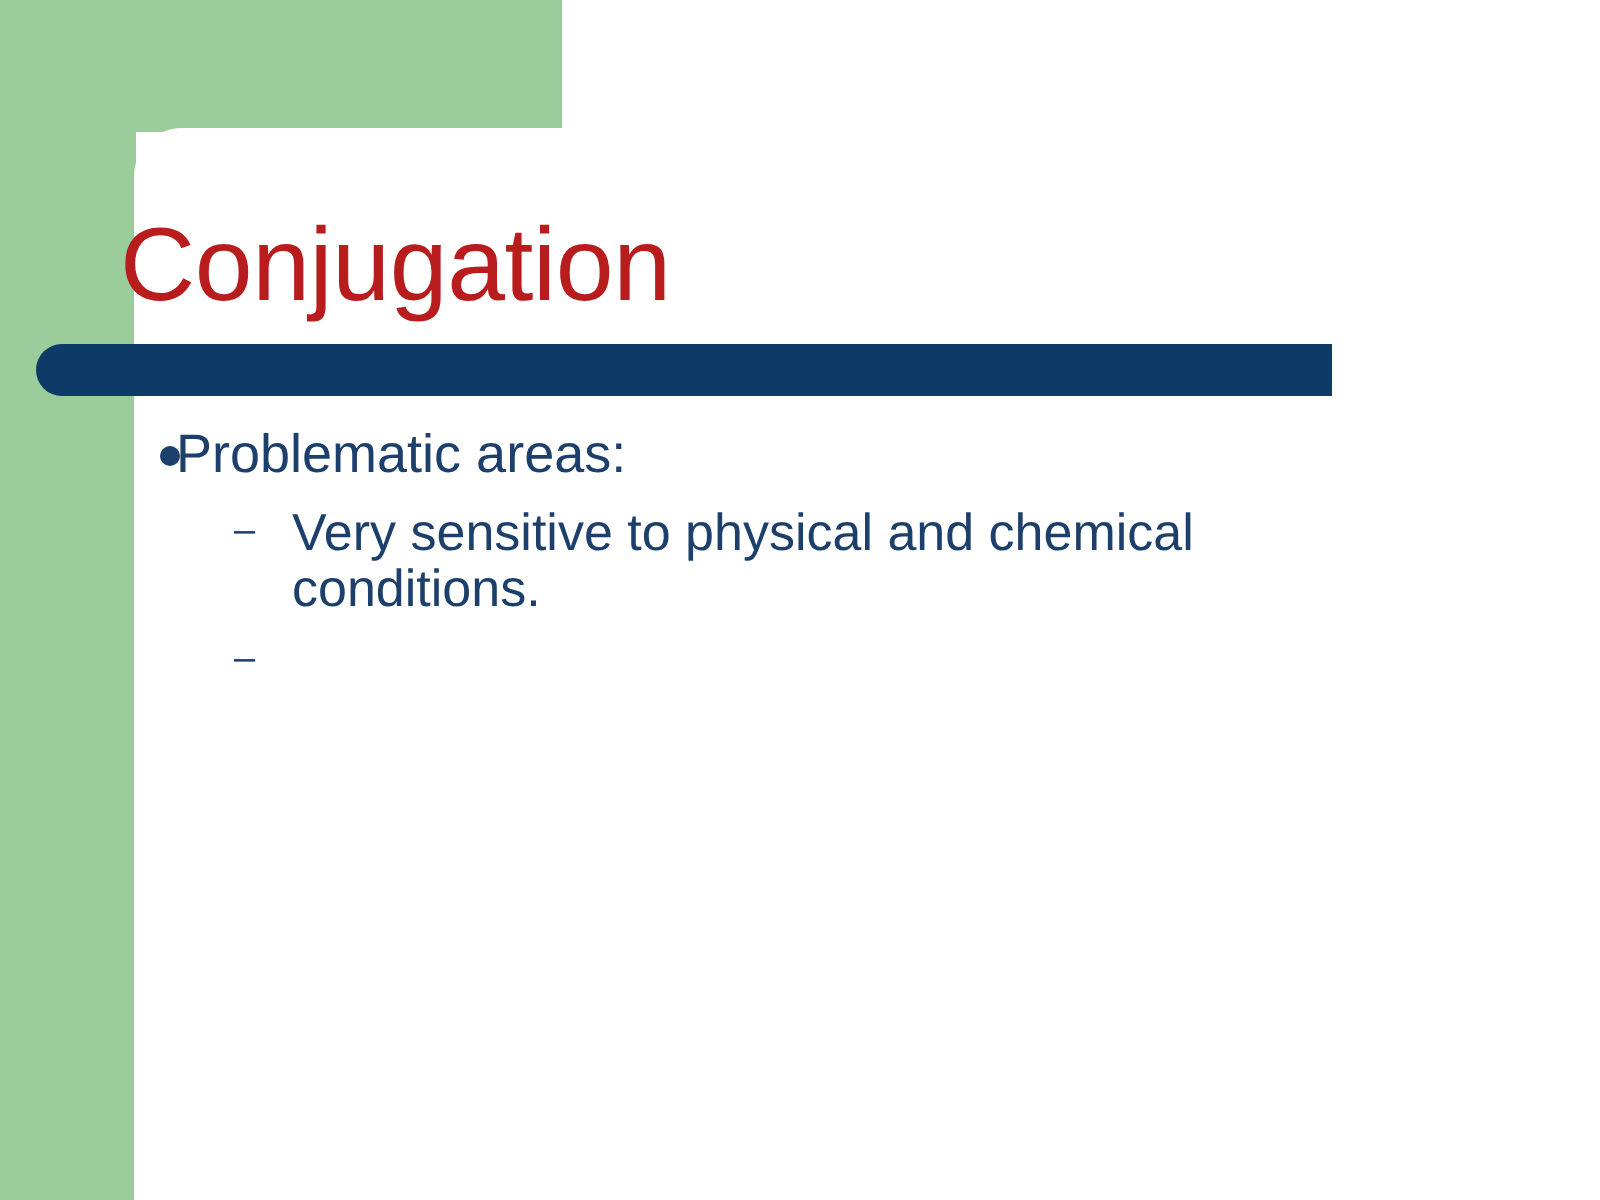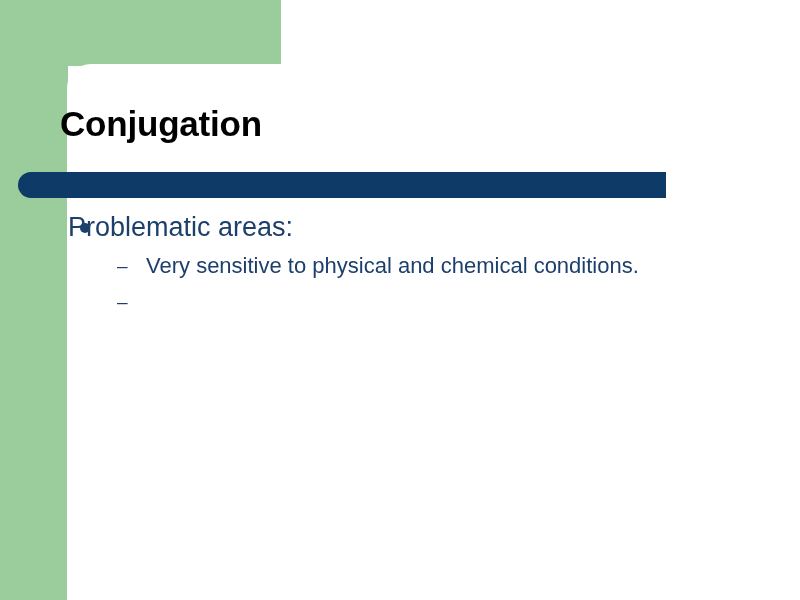--- a/index.html
+++ b/index.html
@@ -51,23 +51,23 @@
     background: #ffffff;
     border-top-left-radius: 24px;
   }
 
   
   .slide-title {
     position: absolute;
     left: 60px;
     top: 104px;
     width: 640px;
-    font-size: 35px;
-    font-weight: bold;
-    color: #000000;
+    font-size: 52px;
+    font-weight: normal;
+    color: #b91c1c;
     letter-spacing: -0.2px;
     line-height: 1.12;
     white-space: nowrap;
   }
 
   
   .title-bar {
     position: absolute;
     left: 18px;
     top: 172px;
@@ -83,21 +83,21 @@
   
   .body-area {
     position: absolute;
     left: 0;
     top: 210px;
     width: 800px;
   }
 
   .bullet-l1 {
     position: relative;
-    padding-left: 68px;
+    padding-left: 88px;
     min-height: 34px;
     margin-bottom: 2px;
   }
   .bullet-l1 .marker-dot {
     position: absolute;
     left: 80px;
     top: 13px;
     width: 10px;
     height: 10px;
     border-radius: 50%;
@@ -120,21 +120,21 @@
     left: 117px;
     top: 0;
     width: 11px;
     height: 28px;
     line-height: 28px;
     font-size: 19px;
     color: #1d3f6b;
     text-align: left;
   }
   .bullet-l2 .bullet-text {
-    font-size: 22px;
+    font-size: 26px;
     line-height: 28px;
     color: #1d3f6b;
   }
 </style>
 </head>
 <body>
 
 <div class="slide">
 
   <div class="green-top-band"></div>

